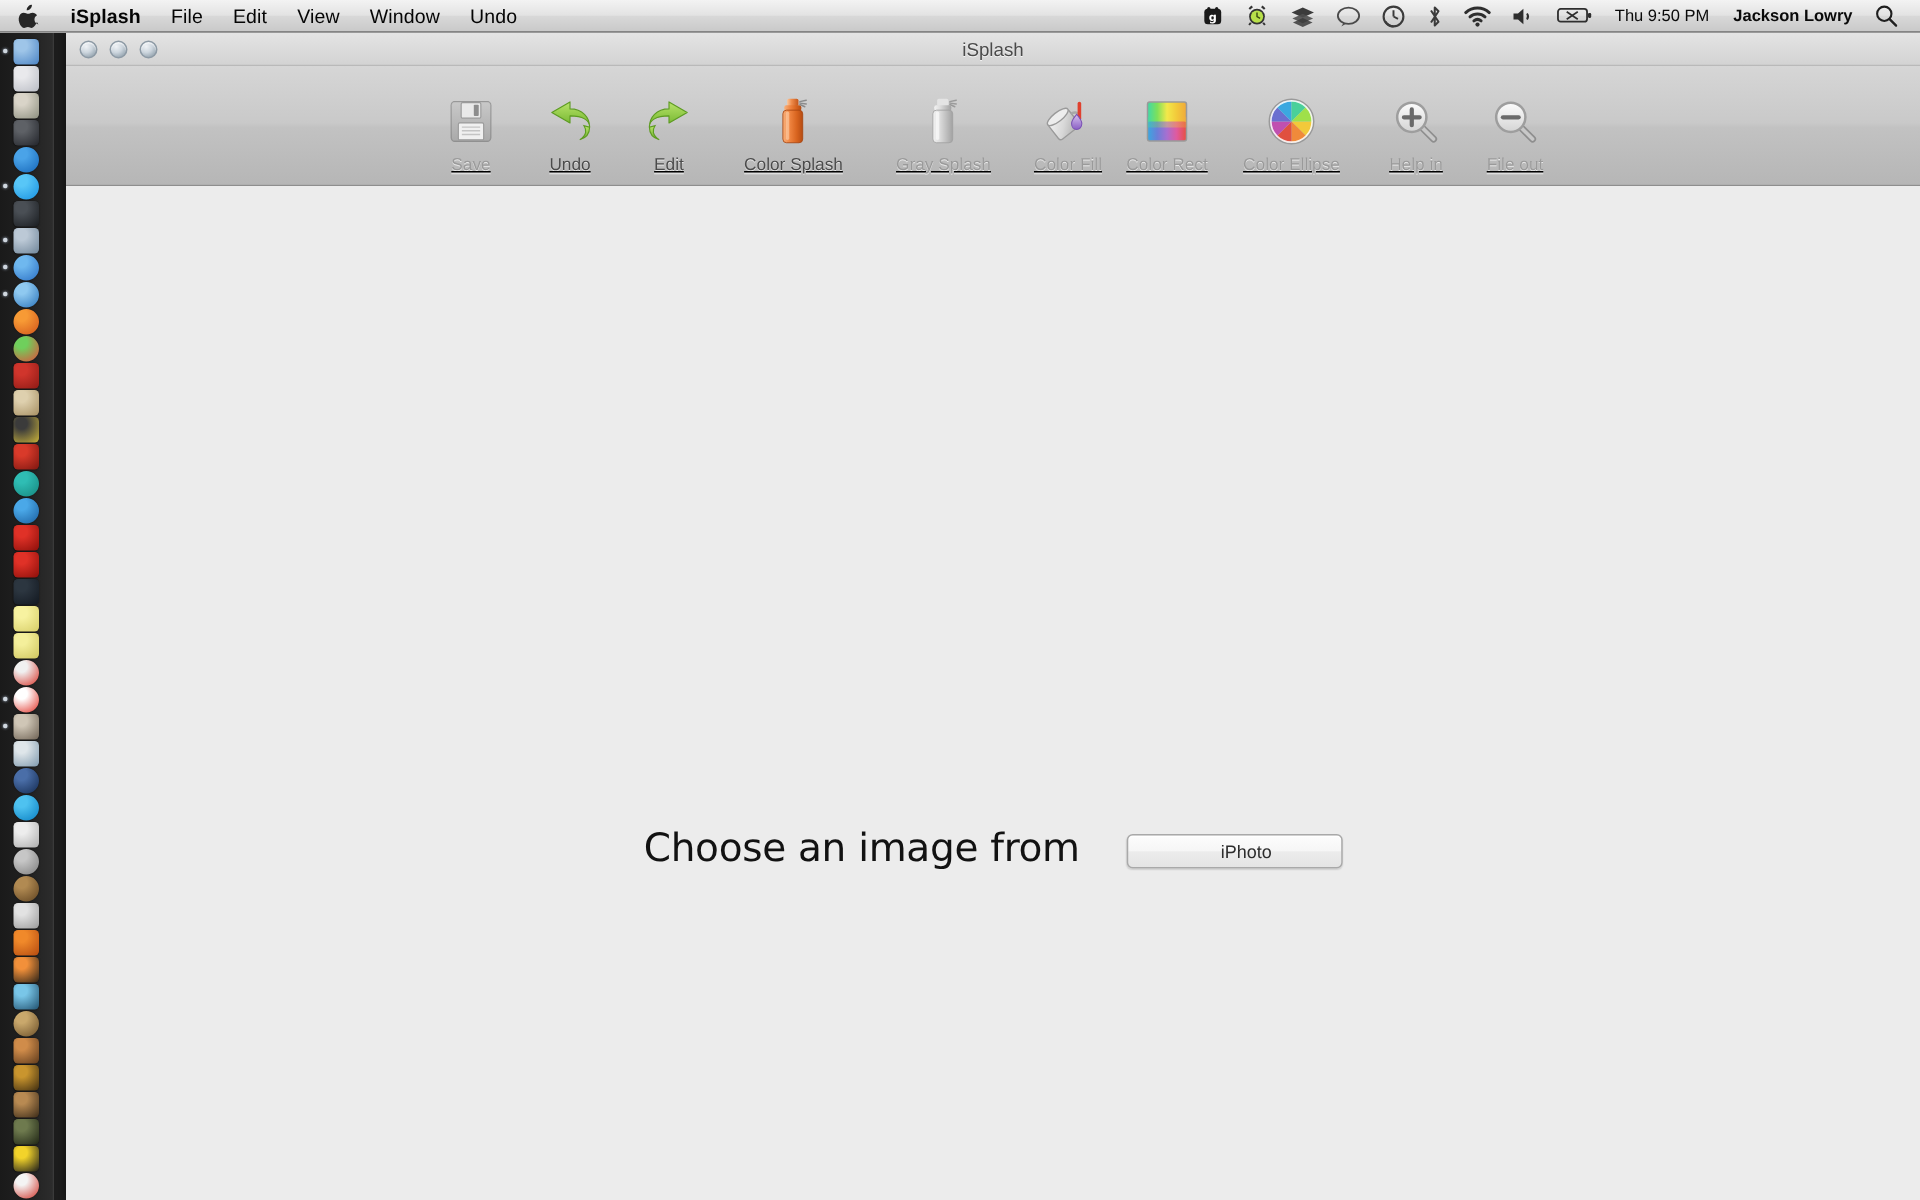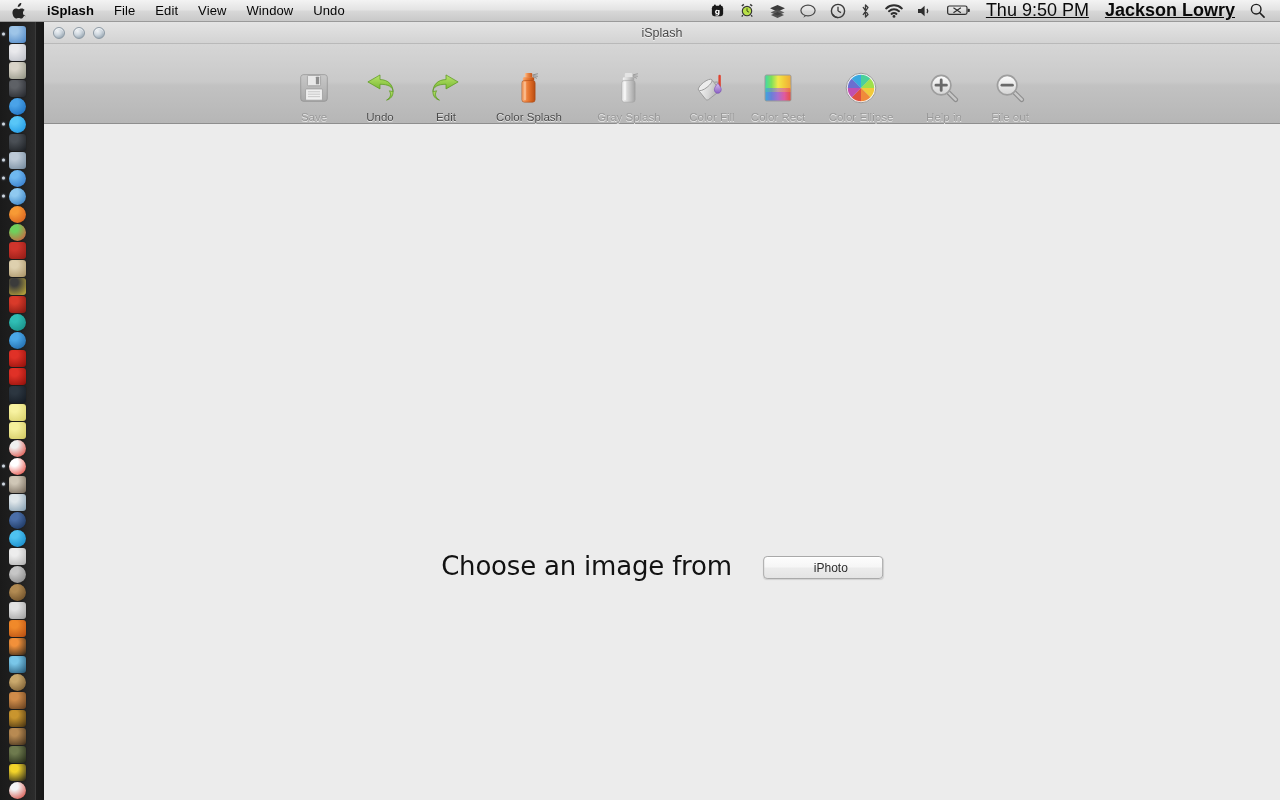--- a/index.html
+++ b/index.html
@@ -38,21 +38,21 @@
   .menu-item.app-name { font-weight: bold; }
 
   .menu-right {
     margin-left: auto; display: flex; align-items: center;
     height: 22px; padding-right: 8px; gap: 0px;
   }
   .status-item {
     height: 22px; display: flex; align-items: center; justify-content: center;
     padding: 0 7px;
   }
-  .status-text { font-size: 18px; color: #0a0a0a; padding: 0 8px; text-decoration: underline; }
+  .status-text { font-size: 11px; color: #0a0a0a; padding: 0 8px; }
   .status-text.user { font-weight: bold; }
 
   
   #dock {
     position: absolute; left: 0; top: 22px;
     width: 36px; height: 778px;
     background: linear-gradient(to right, #1a1a1a 0%, #212121 55%, #2c2c2c 100%);
     border-right: 1px solid #3a3a3a;
     padding-top: 3px;
     z-index: 40;
@@ -108,22 +108,23 @@
     font-size: 12.5px; color: #4a4a4a;
     text-shadow: 0 1px 0 rgba(255,255,255,.75);
     pointer-events: none;
   }
 
   
   #toolbar {
     height: 80px; width: 100%;
     background: linear-gradient(to bottom, #d6d6d6 0%, #c9c9c9 48%, #c2c2c2 52%, #b6b6b6 100%);
     border-bottom: 1px solid #8e8e8e;
-    display: flex; align-items: flex-end; justify-content: center;
+    display: flex; align-items: center; justify-content: center;
     padding-top: 6px;
+    text-decoration: underline;
   }
   .tb-inner { display: flex; align-items: flex-start; gap: 0px; }
   .tb-item {
     width: 66px;
     display: flex; flex-direction: column; align-items: center;
     padding-top: 2px;
   }
   .tb-item.wide { width: 100px; }
   .tb-icon-box {
     height: 42px; width: 44px;
@@ -169,21 +170,21 @@
     transform: translateX(-50%);
     display: flex; align-items: center; gap: 31px;
     white-space: nowrap;
   }
   #choose-label {
     font-size: 26px; color: #121212;
     font-family: "DejaVu Sans", sans-serif;
     letter-spacing: -0.2px;
   }
   #iphoto-button {
-    width: 120px; height: 23px;
+    width: 144px; height: 23px;
     border-radius: 4px;
     background: linear-gradient(to bottom, #fdfdfd 0%, #f6f6f6 48%, #ececec 52%, #e4e4e4 100%);
     border: 1px solid #a9a9a9;
     box-shadow: 0 1px 1px rgba(0,0,0,.12), inset 0 1px 0 #fff;
     display: flex; align-items: center; justify-content: center;
     font-size: 12px; color: #2d2d2d;
     margin-top: 3px;
     padding-left: 16px;
   }
 </style>

